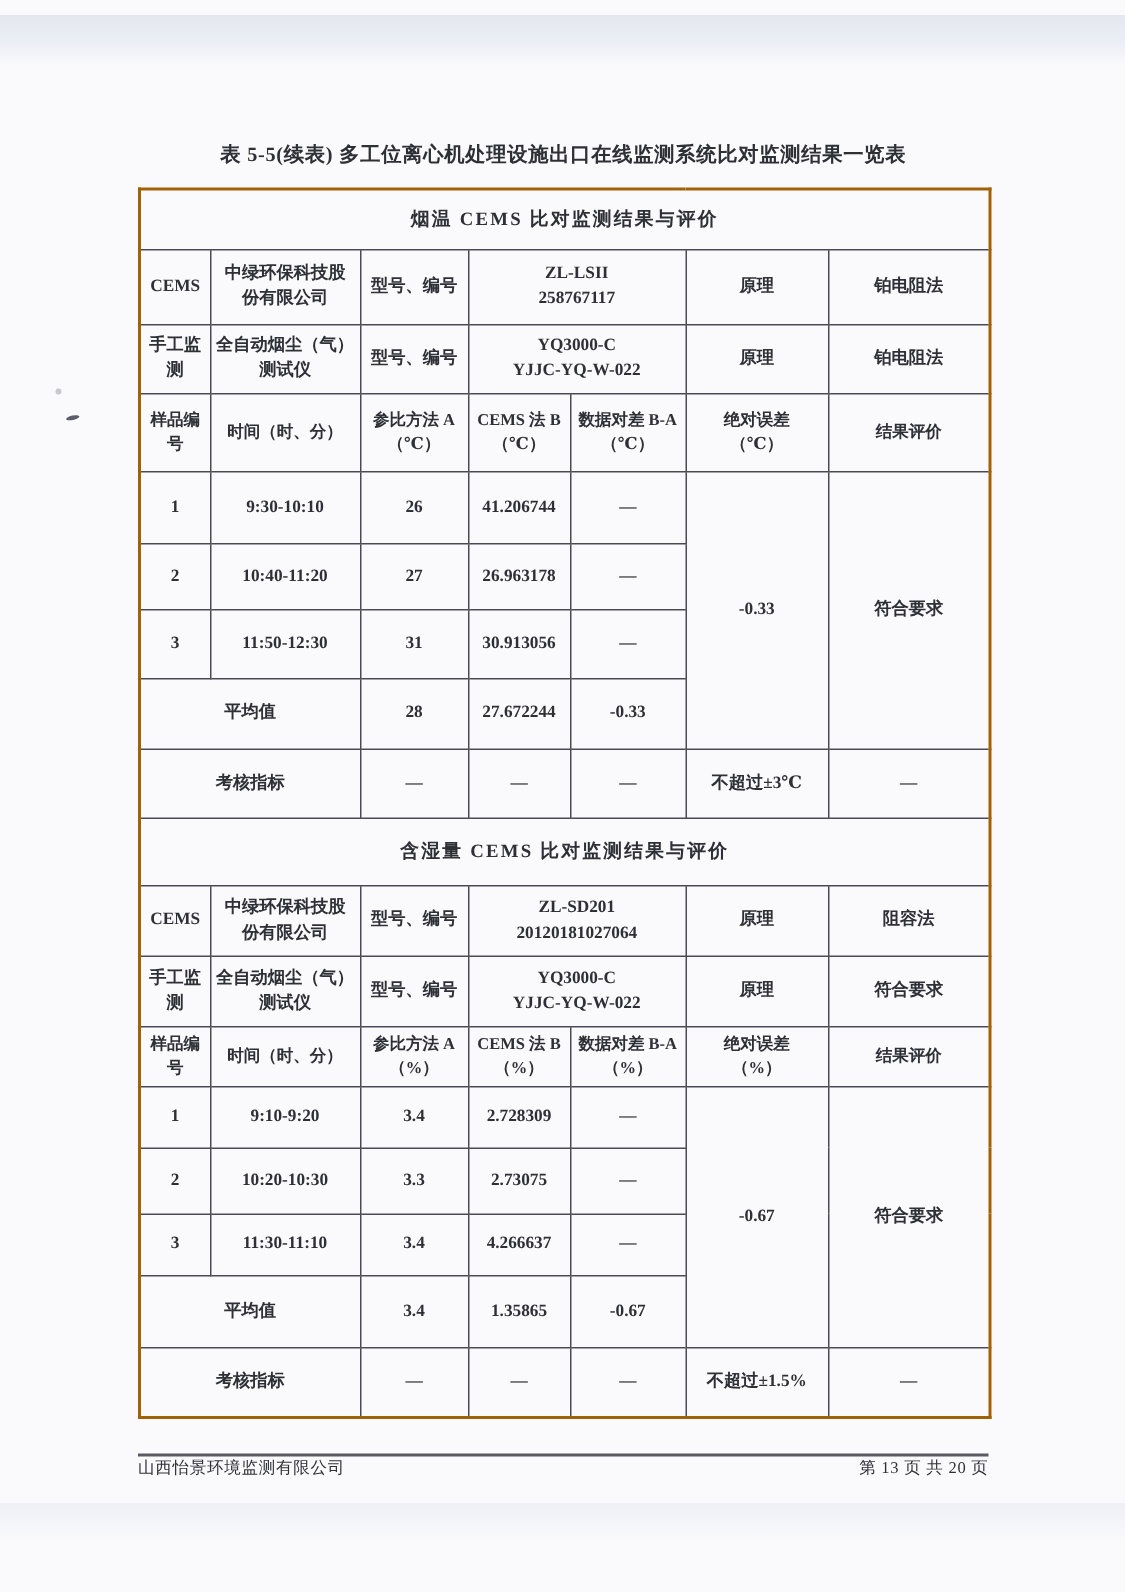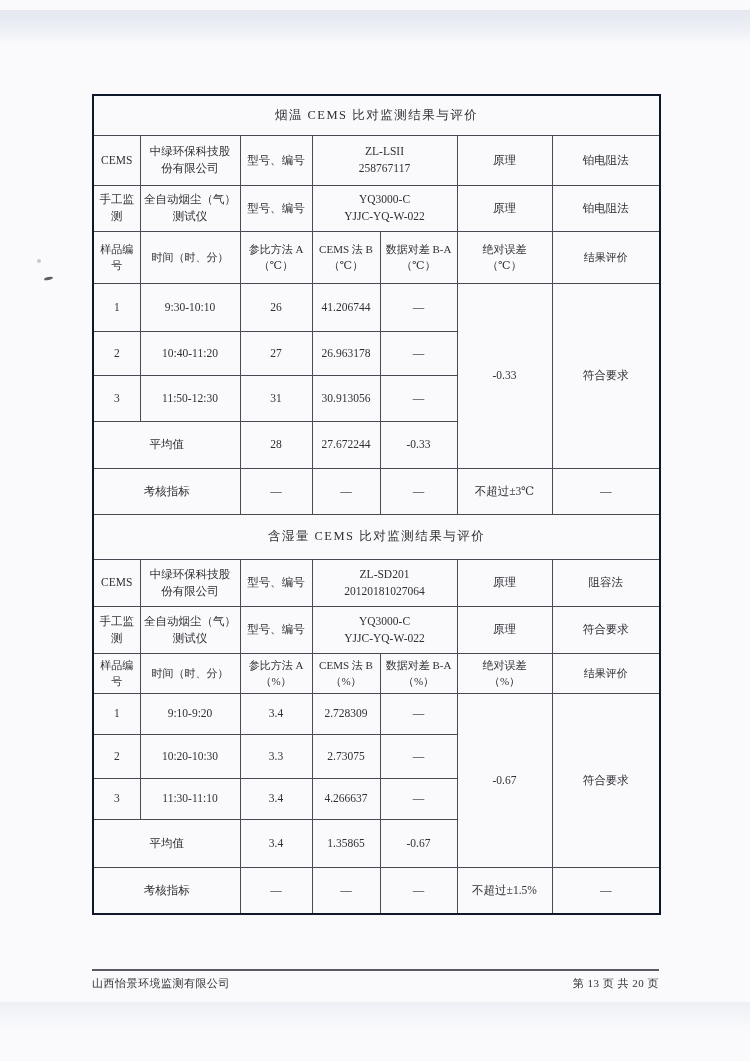--- a/index.html
+++ b/index.html
@@ -30,46 +30,48 @@
     position: absolute; left: 37px; top: 259px; width: 4px; height: 4px;
     background: #c7c7d2; border-radius: 50%;
   }
   .content { position: absolute; left: 92px; top: 94px; width: 567px; }
   .page-title {
     text-align: center; font-weight: bold; font-size: 13.5px;
     letter-spacing: .5px; margin: 0 0 13px 0; white-space: nowrap;
   }
   table.report {
     border-collapse: collapse; width: 567px; table-layout: fixed;
-    border: 2px solid #0f172a;
+    border: 2px solid #a16207;
+    font-weight: bold;
   }
   .report td {
     border: 1px solid #4a4a54;
     text-align: center; vertical-align: middle;
     padding: 2px 2px; font-size: 11.5px;
     white-space: pre-line; line-height: 1.45;
   }
   .report td.section-title { font-size: 12.5px; letter-spacing: 1.5px; }
   .report tr.hdr td { font-size: 11px; line-height: 1.5; }
   .footer {
     position: absolute; left: 92px; top: 969px; width: 567px;
-    border-top: 2px solid #5a5a64; padding-top: 5px;
+    border-top: 2px solid #5a5a64; 
     display: flex; justify-content: space-between;
     font-size: 11px; letter-spacing: .5px;
   }
 </style>
 </head>
 <body>
 
 <div class="scan-top-band"></div>
 <div class="scan-bottom-band"></div>
 <div class="speck"></div>
 <div class="speck2"></div>
 
 <div class="content">
+  <div class="page-title">表 5-5(续表)  多工位离心机处理设施出口在线监测系统比对监测结果一览表</div>
 
   <table class="report">
     <colgroup>
       <col style="width:47px">
         <col style="width:100px">
         <col style="width:72px">
       <col style="width:68px">
         <col style="width:77px">
         <col style="width:95px">
       <col style="width:108px">

